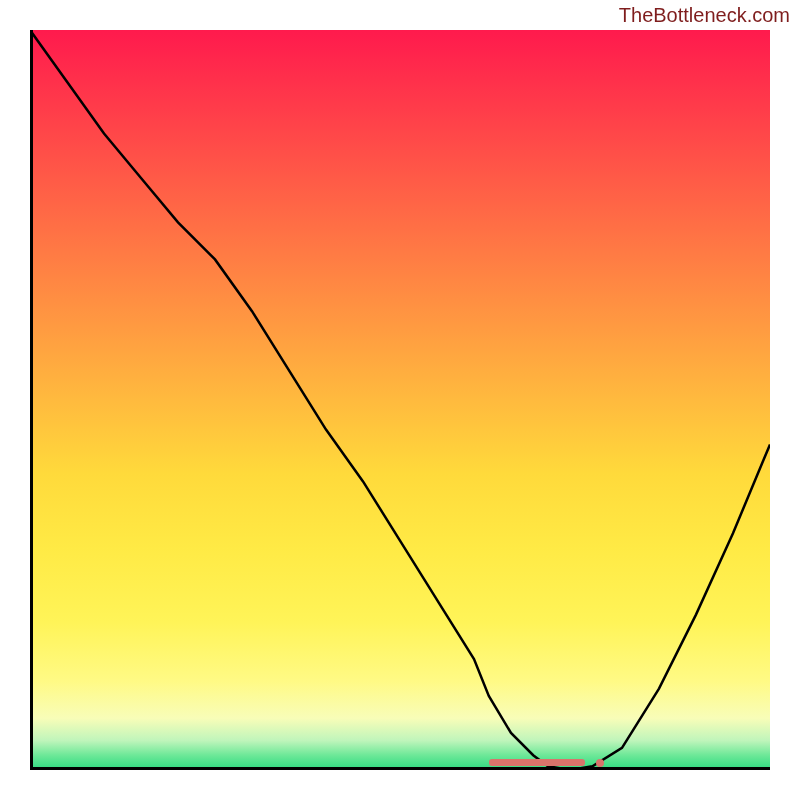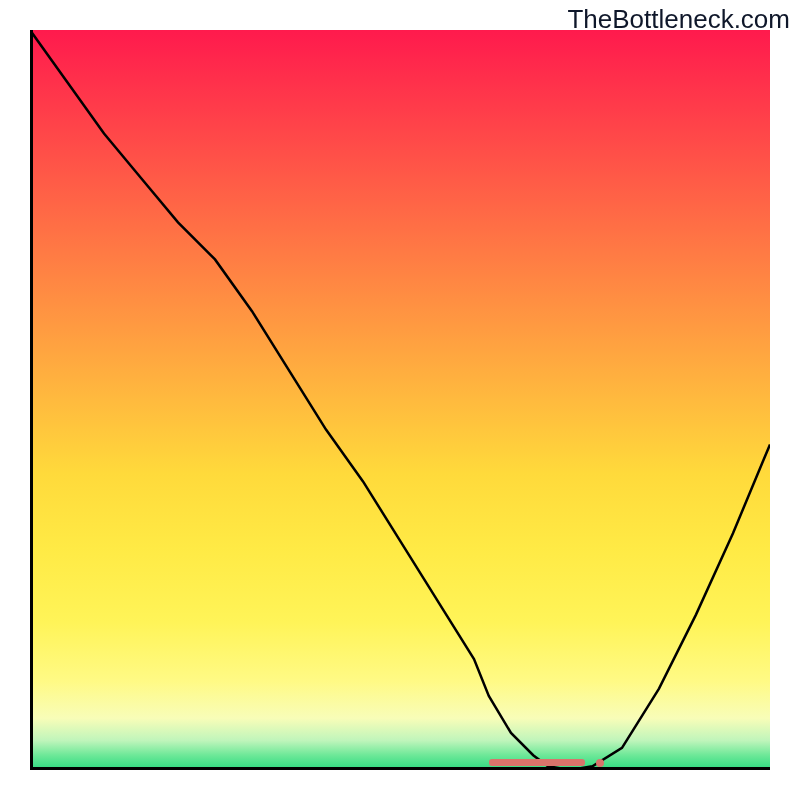--- a/index.html
+++ b/index.html
@@ -1,17 +1,17 @@
 <!DOCTYPE html>
 <html><head>
 <meta charset="utf-8">
 <style>
   * { margin: 0; padding: 0; box-sizing: border-box; }
   body { width: 800px; height: 800px; background: #fff; position: relative; font-family: Arial, sans-serif; }
-  .watermark { position: absolute; top: 4px; right: 10px; color: #0f172a; font-size: 26px; font-weight: 500; }
+  .watermark { position: absolute; top: 4px; right: 10px; color: #7f1d1d; font-size: 20px; font-weight: 500; }
   .plot-area { position: absolute; top: 30px; left: 30px; width: 740px; height: 740px; }
   .gradient-bg { position: absolute; top: 0; left: 0; width: 740px; height: 740px;
     background: linear-gradient(to bottom,
       #ff1a4d 0%,
       #ff3a4a 10%,
       #ff5a47 20%,
       #ff7a44 30%,
       #ff9a41 40%,
       #ffba3e 50%,
       #ffda3b 60%,

